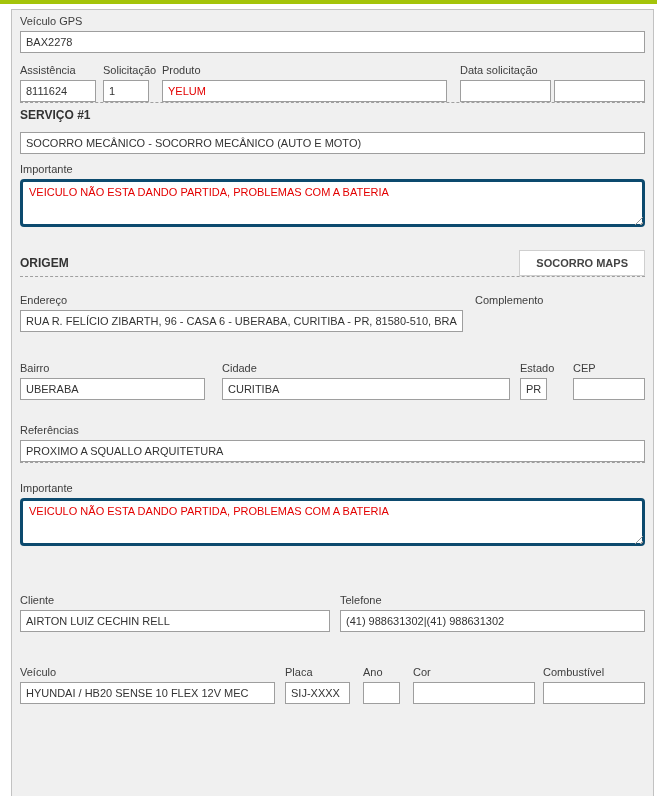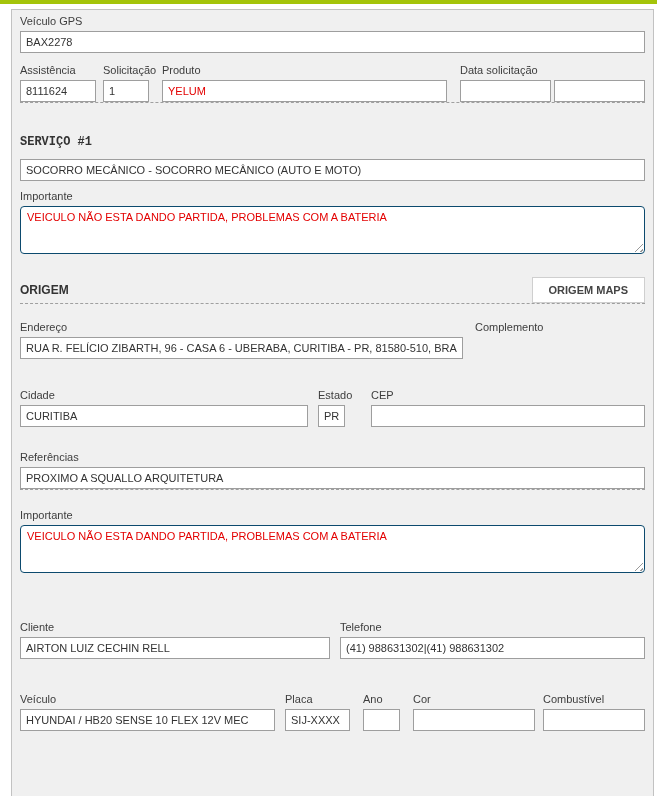--- a/index.html
+++ b/index.html
@@ -42,21 +42,21 @@
     padding: 0 5px;
     border-radius: 0;
     outline: none;
   }
   input.txt.alert { color: #e30000; }
   .ta-wrap { position: relative; width: 100%; }
   textarea.txt {
     display: block;
     width: 100%;
     height: 48px;
-    border: 1px solid #0c4a6e;
+    border: 3px solid #0c4a6e;
     border-radius: 4px;
     background: #fff;
     font-family: "Liberation Sans", sans-serif;
     font-size: 11px;
     color: #e30000;
     padding: 4px 6px;
     resize: none;
     outline: none;
   }
   .ta-wrap::after {
@@ -113,21 +113,21 @@
   .w-cli   { width: 310px; margin-right: 10px; }
   .w-tel   { flex: 1 1 auto; }
   .w-veic  { width: 255px; margin-right: 10px; }
   .w-placa { width: 65px; margin-right: 13px; }
   .w-ano   { width: 37px; margin-right: 13px; }
   .w-cor   { width: 122px; margin-right: 8px; }
   .w-comb  { flex: 1 1 auto; }
   
   .mt-row2 { margin-top: 11px; }
   .mt-hr1  { margin-top: 9px; }
-  .mt-serv { margin-top: 32px; font-family: Liberation Mono, monospace; }
+  .mt-serv { margin-top: 5px; }
   .mt-servinput { margin-top: 10px; }
   .mt-imp1 { margin-top: 9px; }
   .mt-origem { margin-top: 23px; }
   .mt-hr2  { margin-top: 8px; }
   .mt-ender{ margin-top: 17px; }
   .mt-bairro{ margin-top: 30px; }
   .mt-refer{ margin-top: 24px; }
   .mt-hr3  { margin-top: 19px; }
   .mt-prob { margin-top: 25px; }
   .mt-imp2 { margin-top: 19px; }
@@ -175,36 +175,40 @@
 
   <div class="mt-imp1">
     <label class="field-label">Importante</label>
     <div class="ta-wrap">
       <textarea class="txt" style="">VEICULO NÃO ESTA DANDO PARTIDA, PROBLEMAS COM A BATERIA</textarea>
     </div>
   </div>
 
   <div class="section-head-row mt-origem">
     <div class="heading">ORIGEM</div>
-    <button class="maps-btn">ORIGEM MAPS</button>
+    <button class="maps-btn">SOCORRO MAPS</button>
   </div>
 
   <hr class="dashed mt-hr2">
 
   <div class="row mt-ender">
     <div class="grow">
       <label class="field-label">Endereço</label>
       <input class="txt" type="text" value="RUA R. FELÍCIO ZIBARTH, 96 - CASA 6 - UBERABA, CURITIBA - PR, 81580-510, BRASIL, 96" style="">
     </div>
     <div class="fld w-compl">
       <label class="field-label">Complemento</label>
     </div>
   </div>
 
   <div class="row mt-bairro">
+    <div class="fld w-bairro">
+      <label class="field-label">Bairro</label>
+      <input class="txt" type="text" value="UBERABA" style="">
+    </div>
     <div class="fld w-cidade">
       <label class="field-label">Cidade</label>
       <input class="txt" type="text" value="CURITIBA" style="">
     </div>
     <div class="fld w-estado">
       <label class="field-label">Estado</label>
       <input class="txt" type="text" value="PR" style="">
     </div>
     <div class="w-cep">
       <label class="field-label">CEP</label>

